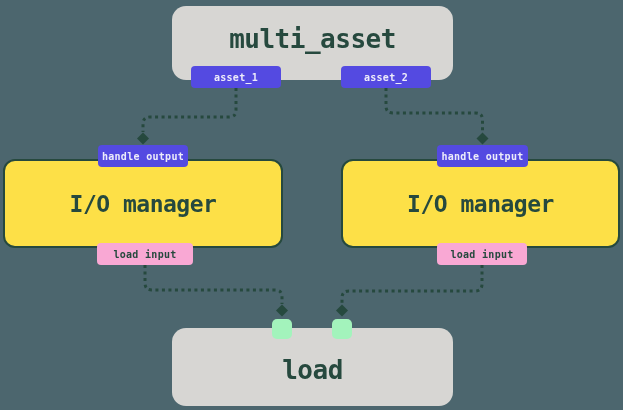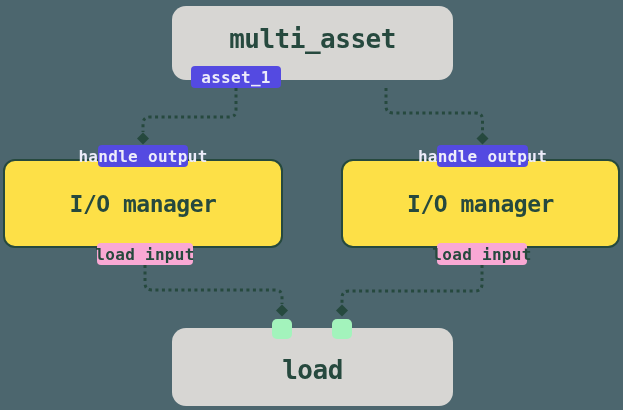--- a/index.html
+++ b/index.html
@@ -33,21 +33,21 @@
     letter-spacing: -0.5px;
     white-space: nowrap;
   }
   .title-lg { font-size: 26px; }
   .title-md { font-size: 23px; }
   .badge {
     position: absolute;
     height: 22px;
     border-radius: 4px;
     display: flex; align-items: center; justify-content: center;
-    font-size: 16px;
+    font-size: 10px;
     font-weight: bold;
     letter-spacing: 0.3px;
     box-sizing: border-box;
     white-space: nowrap;
     z-index: 4;
   }
   .badge-purple { background: #544AE1; color: #EDECFA; }
   .badge-mint   { background: #f9a8d4; color: #26493E; }
   .port {
     position: absolute;
@@ -102,20 +102,23 @@
     <path class="edge" d="M145,265 L145,283 Q145,290 152,290 L275,290 Q282,290 282,297 L282,304"></path>
     <path class="diamond" d="M282,304.5 l6,6 l-6,6 l-6,-6 z"></path>
 
     <path class="edge" d="M482,265 L482,284 Q482,291 475,291 L349,291 Q342,291 342,298 L342,304"></path>
     <path class="diamond" d="M342,304.5 l6,6 l-6,6 l-6,-6 z"></path>
   </svg>
 
   <div class="badge badge-purple" style="left:191px; top:66px; width:90px;">
     <span>asset_1</span>
   </div>
+  <div class="badge badge-purple" style="left:341px; top:66px; width:90px;">
+    <span>asset_2</span>
+  </div>
 
   <div class="badge badge-purple" style="left:98px; top:145px; width:90px;">
     <span>handle output</span>
   </div>
   <div class="badge badge-purple" style="left:437px; top:145px; width:91px;">
     <span>handle output</span>
   </div>
 
   <div class="badge badge-mint" style="left:97px; top:243px; width:96px;">
     <span>load input</span>

